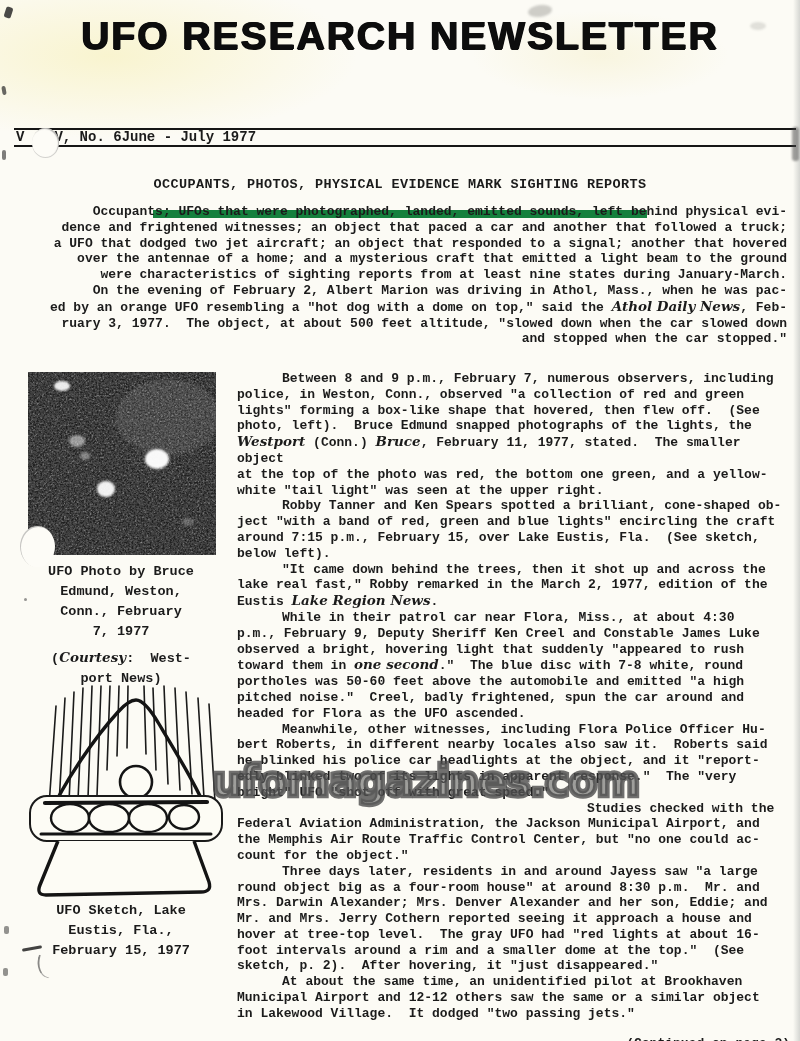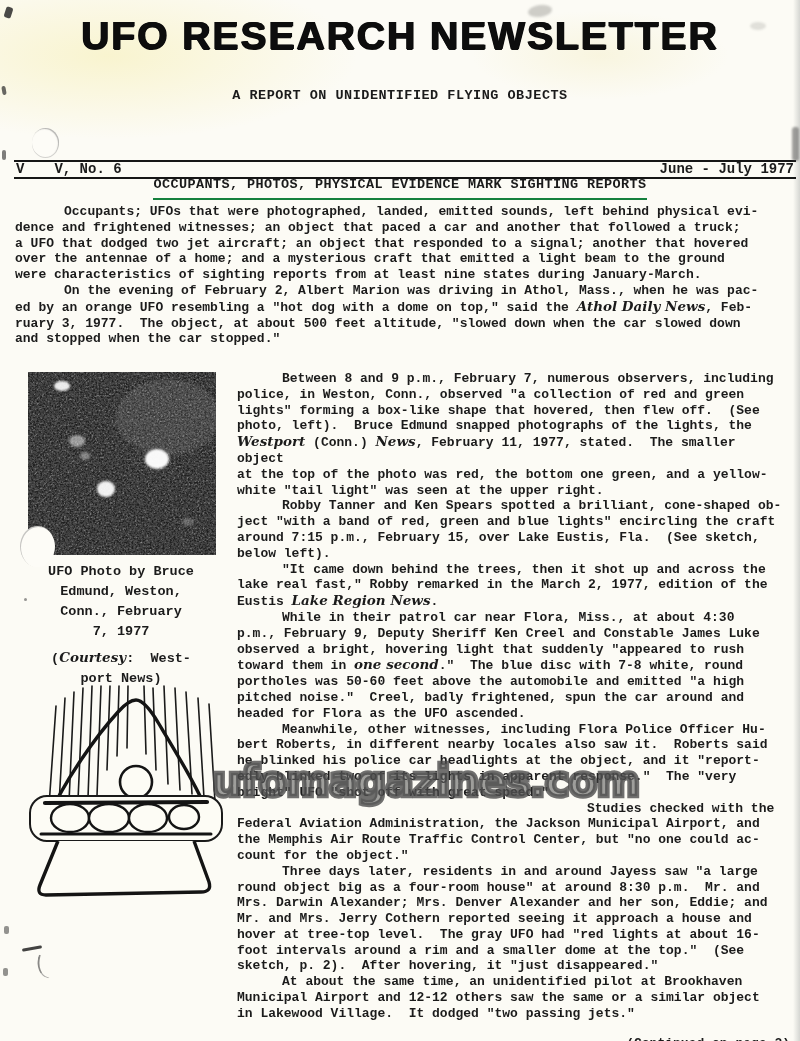--- a/index.html
+++ b/index.html
@@ -23,37 +23,37 @@
     font-size:39px; letter-spacing:2px; color:#0d0d0d;
     text-shadow:0.8px 0 0 #0d0d0d, -0.8px 0 0 #0d0d0d, 0 0.6px 0 #0d0d0d;
   }
   .masthead-subtitle{
     position:absolute; top:88px; left:0; width:100%; text-align:center;
     font-size:13.5px; letter-spacing:0.5px;
   }
   .volband{
     position:absolute; left:14px; top:128px; width:782px; height:19px;
     border-top:2.5px solid #161616; border-bottom:2px solid #161616;
-    display:flex; justify-content:space-between; align-items:center;
-    font-size:14px; padding:0 2px; box-sizing:border-box;margin-top:32px;
+    display:flex; justify-content:flex-start; align-items:center;
+    font-size:14px; padding:0 2px; box-sizing:border-box;
   }
   .vol-gap{display:inline-block;width:30px;}
   .vol-blob{
     position:absolute; left:32px; top:128px; width:27px; height:29px;
     background:#fdfcf7; border-radius:50%;
     box-shadow:-1px 1px 1px rgba(120,120,120,0.55) inset, 0 1px 0 rgba(150,150,150,0.4);
     z-index:4;
   }
   .headline-wrap{position:absolute; top:177px; left:0; width:100%; text-align:center;}
   .headline{
     display:inline-block; font-size:13.5px; letter-spacing:0.4px;
-    border-bottom:2px solid #15803d; padding-bottom:5px;
+    border-bottom:8px solid #15803d; padding-bottom:17px;
   }
   .para{margin:0; white-space:pre-wrap;}
-  .ind{text-indent:49px;}
+  .ind{text-indent:49px;text-align:right;}
   .ind2{text-indent:45px;}
   .it{font-family:"DejaVu Serif","Liberation Serif",serif; font-style:italic; font-weight:600; font-size:13.5px;}
   .intro{position:absolute; left:15px; top:204px; width:772px;}
   .colright{position:absolute; left:237px; top:371px; width:553px;}
   .wm-gap{display:inline-block; width:350px;}
   .continued{margin-top:14px; text-align:right;}
 
   .photo{position:absolute; left:28px; top:372px; width:188px; height:183px;}
   .punch-blob{
     position:absolute; left:20px; top:526px; width:35px; height:41px;
@@ -100,21 +100,20 @@
 </head>
 <body>
 
 <div class="page">
 
   <div class="tint tint-tl"></div>
   <div class="tint tint-tr"></div>
   <div class="right-edge"></div>
 
   <div class="masthead-title">UFO RESEARCH NEWSLETTER</div>
-  <div class="masthead-subtitle">A REPORT ON UNIDENTIFIED FLYING OBJECTS</div>
 
   <div class="volband">
       <span><span>V</span><span class="vol-gap"></span><span>V, No. 6</span></span>
       <span>June - July 1977</span>
     </div>
   <div class="vol-blob"></div>
 
   <div class="headline-wrap"><span class="headline">OCCUPANTS, PHOTOS, PHYSICAL EVIDENCE MARK SIGHTING REPORTS</span></div>
 
   <div class="intro">
@@ -127,21 +126,21 @@
 ed by an orange UFO resembling a "hot dog with a dome on top," said the </span><span class="it">Athol Daily News</span><span>, Feb-
 ruary 3, 1977.  The object, at about 500 feet altitude, "slowed down when the car slowed down
 and stopped when the car stopped."</span></p>
   </div>
 
   <div class="colright">
     <p class="para ind2"><span>Between 8 and 9 p.m., February 7, numerous observers, including
 police, in Weston, Conn., observed "a collection of red and green
 lights" forming a box-like shape that hovered, then flew off.  (See
 photo, left).  Bruce Edmund snapped photographs of the lights, the
-</span><span class="it">Westport</span><span> (Conn.) </span><span class="it">News</span><span>, February 11, 1977, stated.  The smaller object
+</span><span class="it">Westport</span><span> (Conn.) </span><span class="it">Bruce</span><span>, February 11, 1977, stated.  The smaller object
 at the top of the photo was red, the bottom one green, and a yellow-
 white "tail light" was seen at the upper right.</span></p>
     <p class="para ind2">Robby Tanner and Ken Spears spotted a brilliant, cone-shaped ob-
 ject "with a band of red, green and blue lights" encircling the craft
 around 7:15 p.m., February 15, over Lake Eustis, Fla.  (See sketch,
 below left).</p>
     <p class="para ind2"><span>"It came down behind the trees, then it shot up and across the
 lake real fast," Robby remarked in the March 2, 1977, edition of the
 Eustis </span><span class="it">Lake Region News</span><span>.</span></p>
     <p class="para ind2"><span>While in their patrol car near Flora, Miss., at about 4:30
@@ -237,20 +236,23 @@
       <ellipse cx="130" cy="134" rx="19" ry="14"></ellipse>
       <ellipse cx="166" cy="133" rx="15" ry="12"></ellipse>
     </g>
     <path d="M40 157 L22 201 Q18 211 28 211 L183 208 Q194 208 191 198 L176 157" fill="#fdfcf5" stroke="#141414" stroke-width="3.4" stroke-linejoin="round"></path>
   </svg>
 
   <div class="penmark1"></div>
   <div class="penmark2"></div>
   <div class="penmark3"></div>
 
+  <div class="caption cap-sketch">UFO Sketch, Lake
+Eustis, Fla.,
+February 15, 1977</div>
 
   <div class="watermark">ufomagazines.com</div>
 
   <div class="artifact a1"></div>
   <div class="artifact a2"></div>
   <div class="artifact a3"></div>
   <div class="artifact a4"></div>
   <div class="artifact a5"></div>
   <div class="smudge s1"></div>
   <div class="smudge s2"></div>

